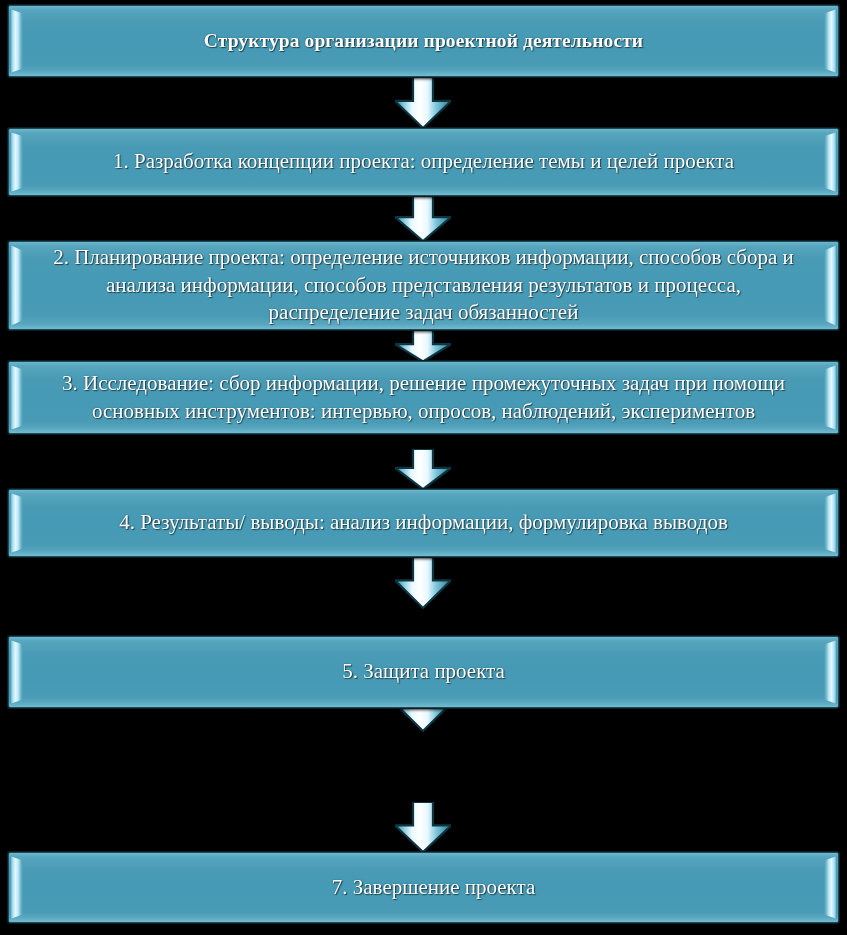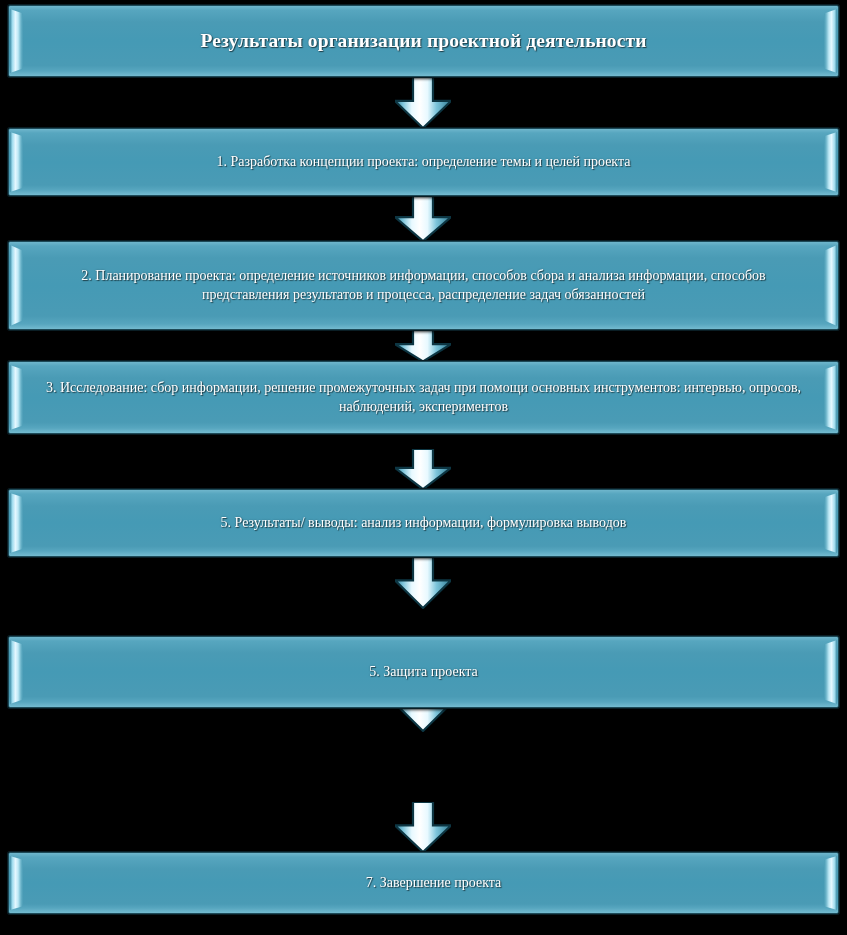--- a/index.html
+++ b/index.html
@@ -94,21 +94,21 @@
     white-space: pre-line;
   }
 
   .node.is-title .node-label {
     font-weight: bold;
     font-size: 19.5px;
     letter-spacing: 0.1px;
   }
   .node.is-step .node-label {
     font-weight: normal;
-    font-size: 14px;
+    font-size: 21px;
     text-align: center;
   }
 
   
   .connector {
     position: absolute;
     width: 56px;
     pointer-events: none;
   }
   .connector svg {
@@ -227,33 +227,33 @@
             <stop offset="44%" stop-color="#ffffff"></stop>
             <stop offset="58%" stop-color="#e8f9ff"></stop>
             <stop offset="74%" stop-color="#7cc4da"></stop>
             <stop offset="100%" stop-color="#2f7a92"></stop>
           </linearGradient>
         </defs>
         <path d="M18,0 L38,0 L38,46 L56,46 L28,98 L0,46 L18,46 Z" fill="url(#ag6)" stroke="#0d3643" stroke-width="2.2" vector-effect="non-scaling-stroke"></path>
       </svg>
     </div>
     <div class="node is-title" style="top: 5px; height: 72px;">
-      <div class="node-label">Результаты организации проектной деятельности</div>
+      <div class="node-label">Структура организации проектной деятельности</div>
     </div>
     <div class="node is-step" style="top: 128px; height: 68px;">
       <div class="node-label">1. Разработка концепции проекта: определение темы и целей проекта</div>
     </div>
     <div class="node is-step" style="top: 241px; height: 89px;">
       <div class="node-label">2. Планирование проекта: определение источников информации, способов сбора и анализа информации, способов представления результатов и процесса, распределение задач  обязанностей</div>
     </div>
     <div class="node is-step" style="top: 361px; height: 73px;">
       <div class="node-label">3. Исследование: сбор информации, решение промежуточных задач при помощи основных инструментов: интервью, опросов, наблюдений, экспериментов</div>
     </div>
     <div class="node is-step" style="top: 489px; height: 68px;">
-      <div class="node-label">5. Результаты/ выводы: анализ информации, формулировка выводов</div>
+      <div class="node-label">4. Результаты/ выводы: анализ информации, формулировка выводов</div>
     </div>
     <div class="node is-step" style="top: 636px; height: 72px;">
       <div class="node-label">5. Защита проекта</div>
     </div>
-    <div class="node is-step" style="top: 852px; height: 62px; padding-left: 20px;">
+    <div class="node is-step" style="top: 852px; height: 71px; padding-left: 20px;">
       <div class="node-label">7. Завершение проекта</div>
     </div>
   </div>
 
 </body></html>

